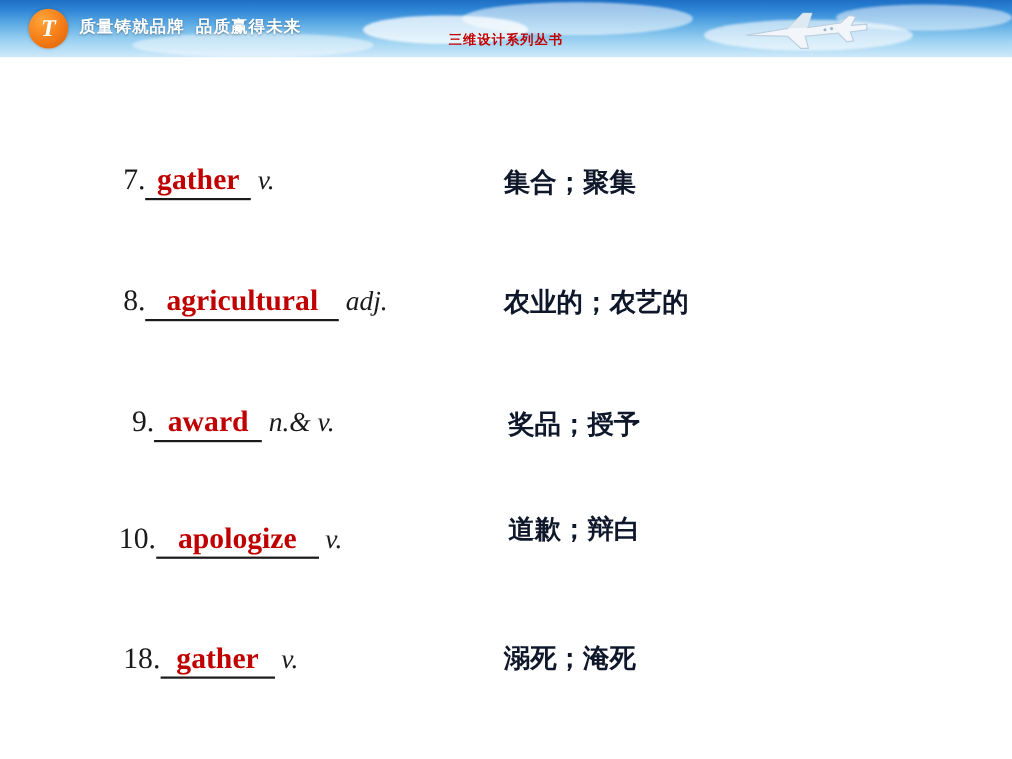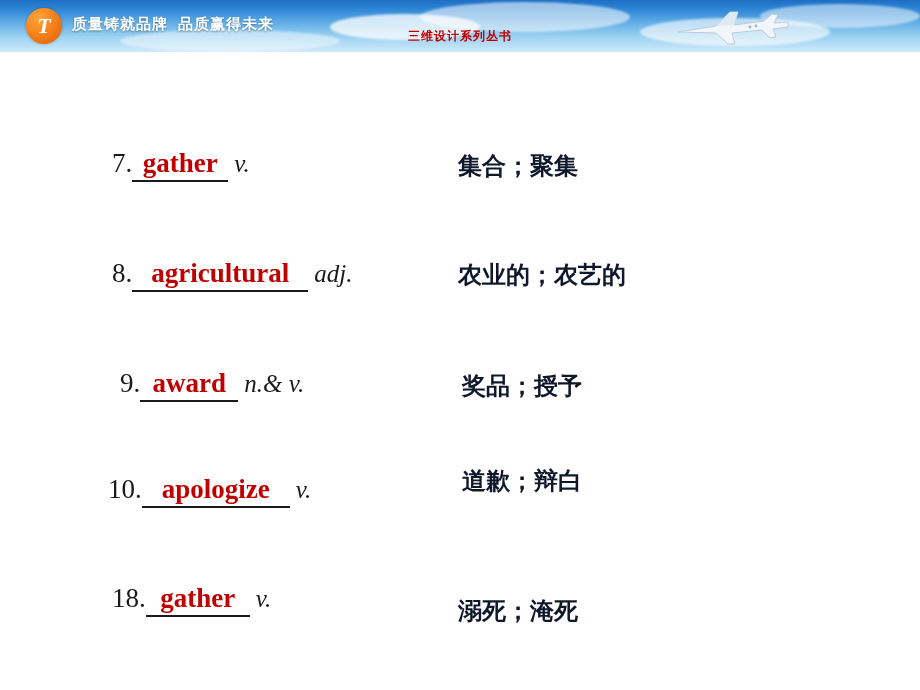--- a/index.html
+++ b/index.html
@@ -196,21 +196,21 @@
       <div class="left" style="left:108px; top:203px;">
         <span class="num">10.</span><span class="blank" style="min-width:140px">apologize</span><span class="pos">v.</span>
       </div>
       <div class="right" style="left:462px; top:194px;">道歉；辩白</div>
     </div>
 
     <div class="row">
       <div class="left" style="left:112px; top:261px;">
         <span class="num">18.</span><span class="blank" style="min-width:96px">gather</span><span class="pos">v.</span>
       </div>
-      <div class="right" style="left:458px; top:273px;">溺死；淹死</div>
+      <div class="right" style="left:458px; top:260px;">溺死；淹死</div>
     </div>
 
     <div class="row">
       <div class="left" style="left:112px; top:315px;">
         <span class="num">12.</span><span class="blank" style="min-width:112px">obvious</span>
       </div>
 
     </div>
 
     <div class="row">

